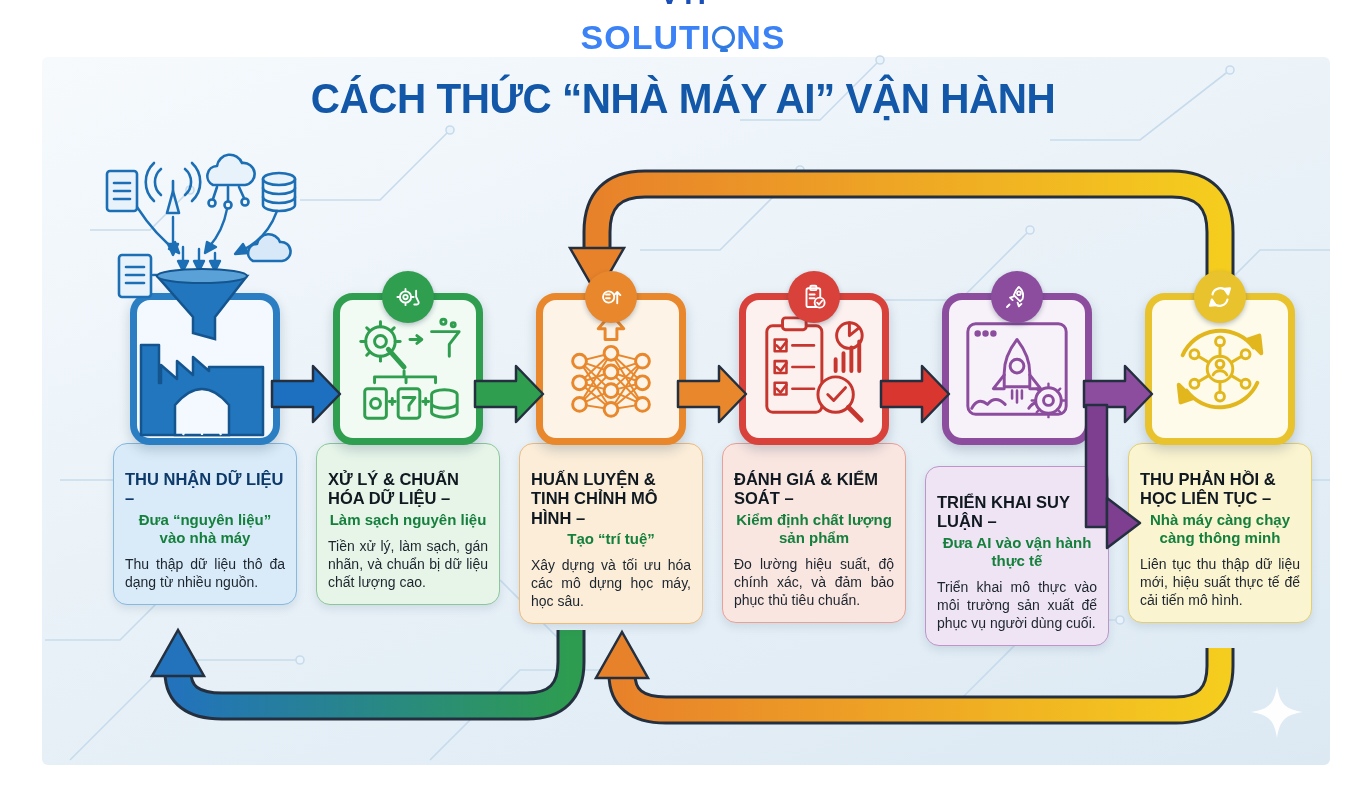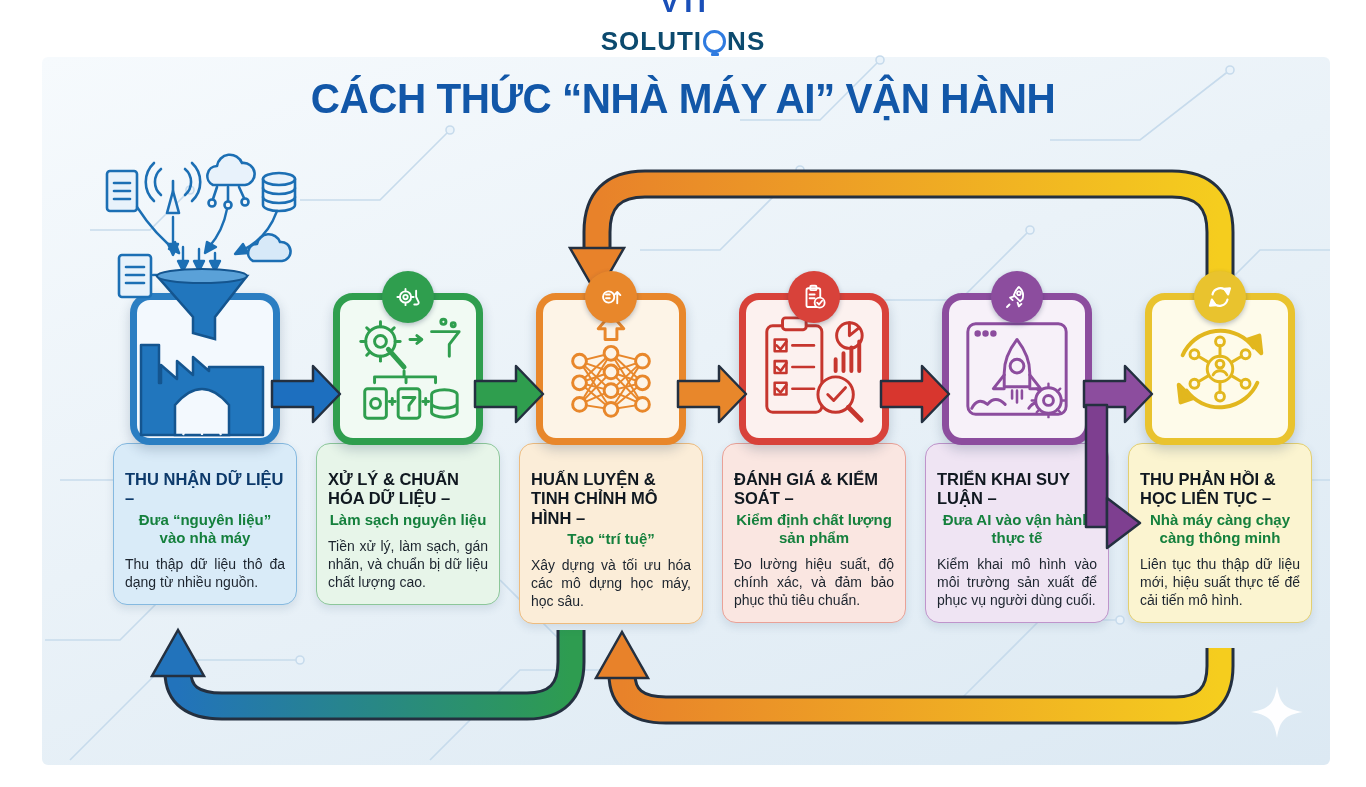--- a/index.html
+++ b/index.html
@@ -7,21 +7,21 @@
   #board{position:absolute;left:42px;top:57px;width:1288px;height:708px;border-radius:6px;
          background:linear-gradient(160deg,#F6FAFD 0%,#EAF2F8 45%,#DCE9F3 100%);}
   svg{display:block}
   .layer{position:absolute;left:0;top:0;width:1366px;height:787px;pointer-events:none;}
 
   
   #banner{position:absolute;left:483px;top:0;width:400px;height:57px;background:#fff;
           clip-path:polygon(0 0,100% 0,82% 100%,18% 100%);filter:drop-shadow(0 3px 5px rgba(40,70,110,.12));
           display:flex;align-items:center;justify-content:flex-end;gap:7px;flex-direction:column;}
   #banner .vti{font-size:29px;font-weight:800;color:#1A4FB8;letter-spacing:.5px;}
-  #banner .sol{font-size:26px;font-weight:600;color:#0c4a6e;letter-spacing:1px;display:flex;align-items:center;}
+  #banner .sol{font-size:34px;font-weight:600;color:#3b82f6;letter-spacing:1px;display:flex;align-items:center;}
   .bulb-o{display:inline-block;width:17px;height:17px;border:3.5px solid #2F7BE0;border-radius:50%;
           position:relative;margin:0 1px;}
   .bulb-o::after{content:"";position:absolute;left:50%;bottom:-6px;transform:translateX(-50%);
           width:8px;height:3px;background:#2F7BE0;border-radius:1px;}
 
   
   #title{position:absolute;left:0;top:74px;width:100%;text-align:center;
          font-size:43px;font-weight:700;color:#1257A8;transform:scaleX(.94);letter-spacing:-.5px;}
 
   
@@ -366,24 +366,24 @@
             <rect x="18" y="6" width="10" height="7" rx="2"></rect>
           <path d="M17,20 h8 M17,26 h8"></path>
             <circle cx="33" cy="33" r="8" fill="#D8423A"></circle>
             <path d="M29,33 l3,3 5,-6"></path>
         </g>
       </svg>
     </div>
   </div>
 
   <div class="step s5">
-    <div class="textcard" style="left:925px;top:443px;">
+    <div class="textcard" style="left:925px;top:466px;">
       <div class="h1">TRIỂN KHAI SUY LUẬN –</div>
       <div class="h2">Đưa AI vào vận hành thực tế</div>
-      <div class="bd">Kiểm khai mô hình vào môi trường sản xuất để phục vụ người dùng cuối.</div>
+      <div class="bd">Triển khai mô thực vào môi trường sản xuất để phục vụ người dùng cuối.</div>
     </div>
     <div class="iconcard" style="left:942px;top:293px;">
       <svg width="118" height="118" viewBox="0 0 120 120">
         <g fill="none" stroke="#8C4D9E" stroke-width="3" stroke-linecap="round" stroke-linejoin="round">
           <rect x="10" y="14" width="100" height="92" rx="8"></rect>
           <circle cx="20" cy="24" r="1.8" fill="#8C4D9E"></circle>
             <circle cx="28" cy="24" r="1.8" fill="#8C4D9E"></circle>
             <circle cx="36" cy="24" r="1.8" fill="#8C4D9E"></circle>
           <path d="M60,30 Q73,47 73,64 V78 H47 V64 Q47,47 60,30 Z" fill="#F7F1F9"></path>
           <circle cx="60" cy="57" r="7"></circle>

